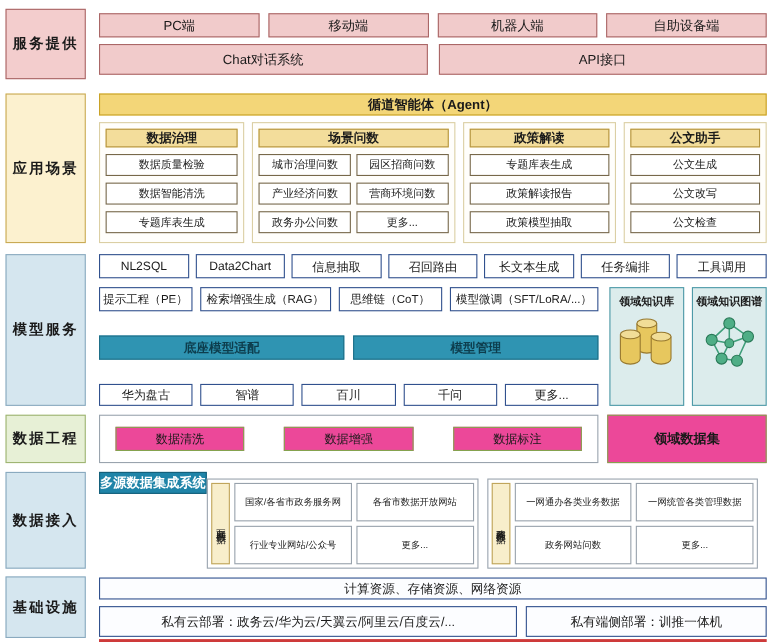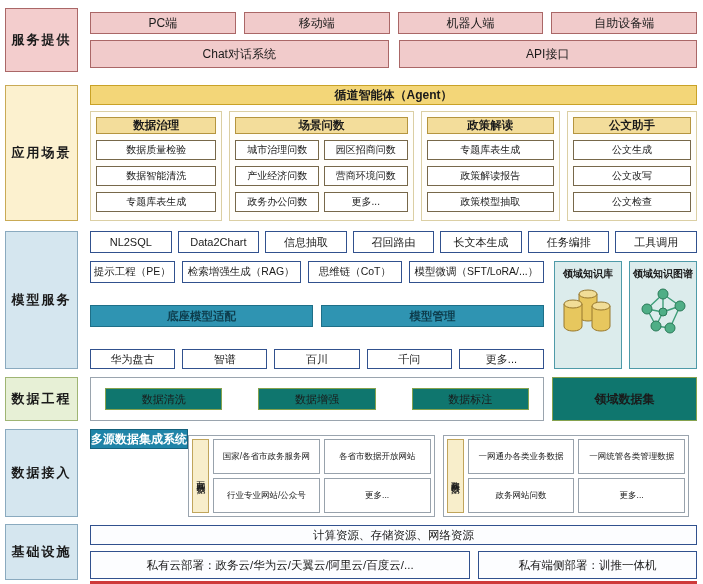--- a/index.html
+++ b/index.html
@@ -31,21 +31,21 @@
 .col-sub{flex:1;display:flex;flex-direction:column;gap:6px;min-width:0}
 .navy{border-color:#31518e}
 .fs11{font-size:11px}
 .fs105{font-size:10.5px}
 .teal-bar{height:22px;background:#2f94b2;border:1px solid #1e6f88;color:#0d3d4d;font-weight:bold;font-size:11.5px;display:flex;align-items:center;justify-content:center;white-space:nowrap;overflow:hidden}
 .model-lower{margin-top:8px;flex:1;display:flex;gap:7px;min-width:0}
 .model-left{flex:1;display:flex;flex-direction:column;justify-content:space-between;min-width:0;margin-right:3px}
 .knowledge{width:68px;flex:0 0 68px;background:#dcecec;border:1px solid #4e9aa8;display:flex;flex-direction:column;align-items:center;padding:5px 2px 2px;gap:3px;overflow:hidden}
 .k-title{font-size:10px;font-weight:bold;white-space:nowrap}
 .de-container{flex:1;border:1px solid #9aa4ae;padding:5px 14px;display:flex;gap:36px;margin-right:8px;align-items:center;min-width:0}
-.green{background:#0f766e;border-color:#85a24e;font-size:11px}
+.green{background:#ec4899;border-color:#85a24e;font-size:11px}
 .de-item{flex:1;height:22px}
 .dataset{width:145px;flex:0 0 145px;font-weight:bold;font-size:12px}
 .teal-dark{height:20px;background:#1f84a8;border:1px solid #14607b;color:#fff;font-weight:bold;font-size:12px;display:flex;align-items:center;justify-content:center;white-space:nowrap;overflow:hidden}
 .da-left{flex:1;display:flex;flex-direction:row;min-width:0;margin-right:8px}
 .da-groups{margin-top:6px;flex:1;display:flex;gap:8px;min-width:0}
 .da-group{flex:1;border:1px solid #9aa4ae;padding:3px;display:flex;min-width:0;background:#fff}
 .v-label{flex:0 0 17px;background:#f8eecb;border:1px solid #c0a55c;writing-mode:vertical-rl;text-orientation:upright;display:flex;align-items:center;justify-content:center;font-size:9px;line-height:1;letter-spacing:1px;overflow:hidden}
 .da-grid{flex:1;display:grid;grid-template-columns:1fr 1fr;gap:4px;margin-left:4px;min-width:0}
 .da-cell{border:1px solid #98a2ac;display:flex;align-items:center;justify-content:center;text-align:center;font-size:8.5px;line-height:1.2;padding:1px;overflow:hidden;background:#fff}
 .warehouse{width:145px;flex:0 0 145px;border:1px solid #aab4be;display:flex;flex-direction:column;align-items:center;padding:4px 4px 0;gap:1px;overflow:hidden;background:#fff}

